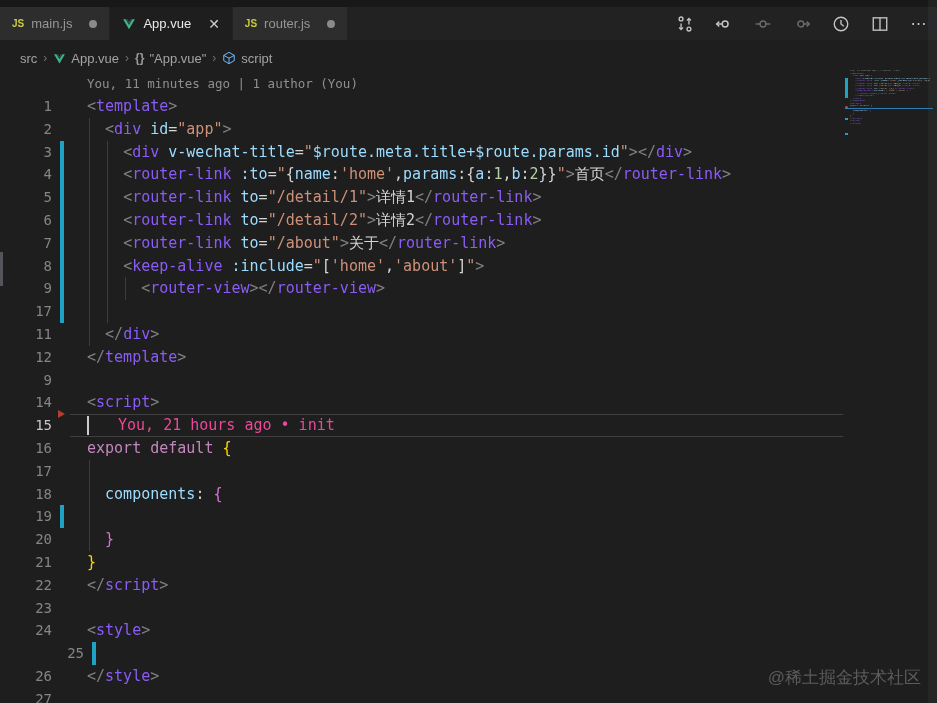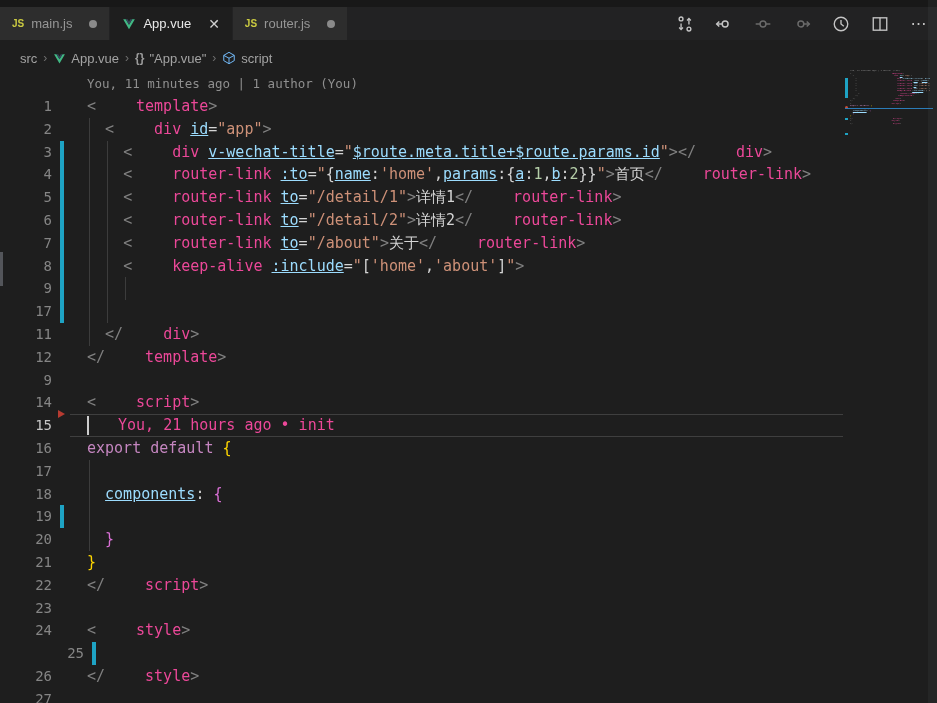--- a/index.html
+++ b/index.html
@@ -37,22 +37,22 @@
   .codelens { position:absolute; left:87px; top:36px; color:#8f8f8f;
               font:12.5px "DejaVu Sans Mono", monospace; }
   .line { position:absolute; left:0; width:937px; height:22.8px; }
   .ln { position:absolute; left:0; top:0; width:52px; text-align:right;
         color:#858585; font:14px "DejaVu Sans Mono", monospace; line-height:22.8px; }
   .line.cur .ln { color:#c6c6c6; }
   .chg { position:absolute; left:60px; top:0; width:3.5px; height:22.8px; background:#1ea3c4; }
   .codetxt { position:absolute; left:87px; top:0; white-space:pre;
              font:15px "DejaVu Sans Mono", monospace; line-height:22.8px; color:#d4d4d4; }
   .tok-p   { color:#808080; }
-  .tok-tag { color:#ec4899;margin-left:40px; }
-  .tok-attr{ color:#9cdcfe;text-decoration:underline; }
+  .tok-tag { color:#8b5cf6; }
+  .tok-attr{ color:#9cdcfe; }
   .tok-op  { color:#d4d4d4; }
   .tok-str { color:#ce9178; }
   .tok-num { color:#b5cea8; }
   .tok-kw  { color:#c586c0; }
   .tok-txt { color:#d4d4d4; }
   .tok-b1  { color:#ffd700; }
   .tok-b2  { color:#da70d6; }
   .curline-border { position:absolute; left:70px; width:773px; height:22.8px;
                     border-top:1px solid #3f3f3f; border-bottom:1px solid #3f3f3f; }
   .cursor { position:absolute; left:87px; top:2px; width:2px; height:19px; background:#cccccc; }
@@ -209,20 +209,21 @@
           <div class="codetxt"><span class="tok-op">    </span><span class="tok-p">&lt;</span><span class="tok-tag">router-link</span><span class="tok-op"> </span><span class="tok-attr">to</span><span class="tok-op">=</span><span class="tok-str">"/about"</span><span class="tok-p">&gt;</span><span class="tok-txt">关于</span><span class="tok-p">&lt;/</span><span class="tok-tag">router-link</span><span class="tok-p">&gt;</span></div>
         </div>
         <div class="line" style="top: 214.6px;">
           <div class="ln">8</div>
           <div class="chg"></div>
           <div class="codetxt"><span class="tok-op">    </span><span class="tok-p">&lt;</span><span class="tok-tag">keep-alive</span><span class="tok-op"> </span><span class="tok-attr">:include</span><span class="tok-op">=</span><span class="tok-str">"</span><span class="tok-op">[</span><span class="tok-str">'home'</span><span class="tok-op">,</span><span class="tok-str">'about'</span><span class="tok-op">]</span><span class="tok-str">"</span><span class="tok-p">&gt;</span></div>
         </div>
         <div class="line" style="top: 237.4px;">
           <div class="ln">9</div>
           <div class="chg"></div>
+          <div class="codetxt"><span class="tok-op">      </span><span class="tok-p">&lt;</span><span class="tok-tag">router-view</span><span class="tok-p">&gt;&lt;/</span><span class="tok-tag">router-view</span><span class="tok-p">&gt;</span></div>
         </div>
         <div class="line" style="top: 260.2px;">
           <div class="ln">17</div>
           <div class="chg"></div>
         </div>
         <div class="line" style="top: 283px;">
           <div class="ln">11</div>
           <div class="codetxt"><span class="tok-op">  </span><span class="tok-p">&lt;/</span><span class="tok-tag">div</span><span class="tok-p">&gt;</span></div>
         </div>
         <div class="line" style="top: 305.8px;">
@@ -340,13 +341,14 @@
       <div class="mm-marker" style="top: 20px;"></div>
       <div class="mm-marker" style="top: 22.5px;"></div>
       <div class="mm-marker" style="top: 25px;"></div>
       <div class="mm-marker" style="top: 47.5px;"></div>
       <div class="mm-marker" style="top: 62.5px;"></div>
       <div class="mm-red" style="top: 36.25px;"></div>
     </div>
   <div class="mm-curline" id="mmcur" style="top: 107.5px;"></div>
   <div class="scrollbar"></div>
   <div class="lefthandle"></div>
+  <div class="watermark">@稀土掘金技术社区</div>
 </div>
 
 </body></html>

